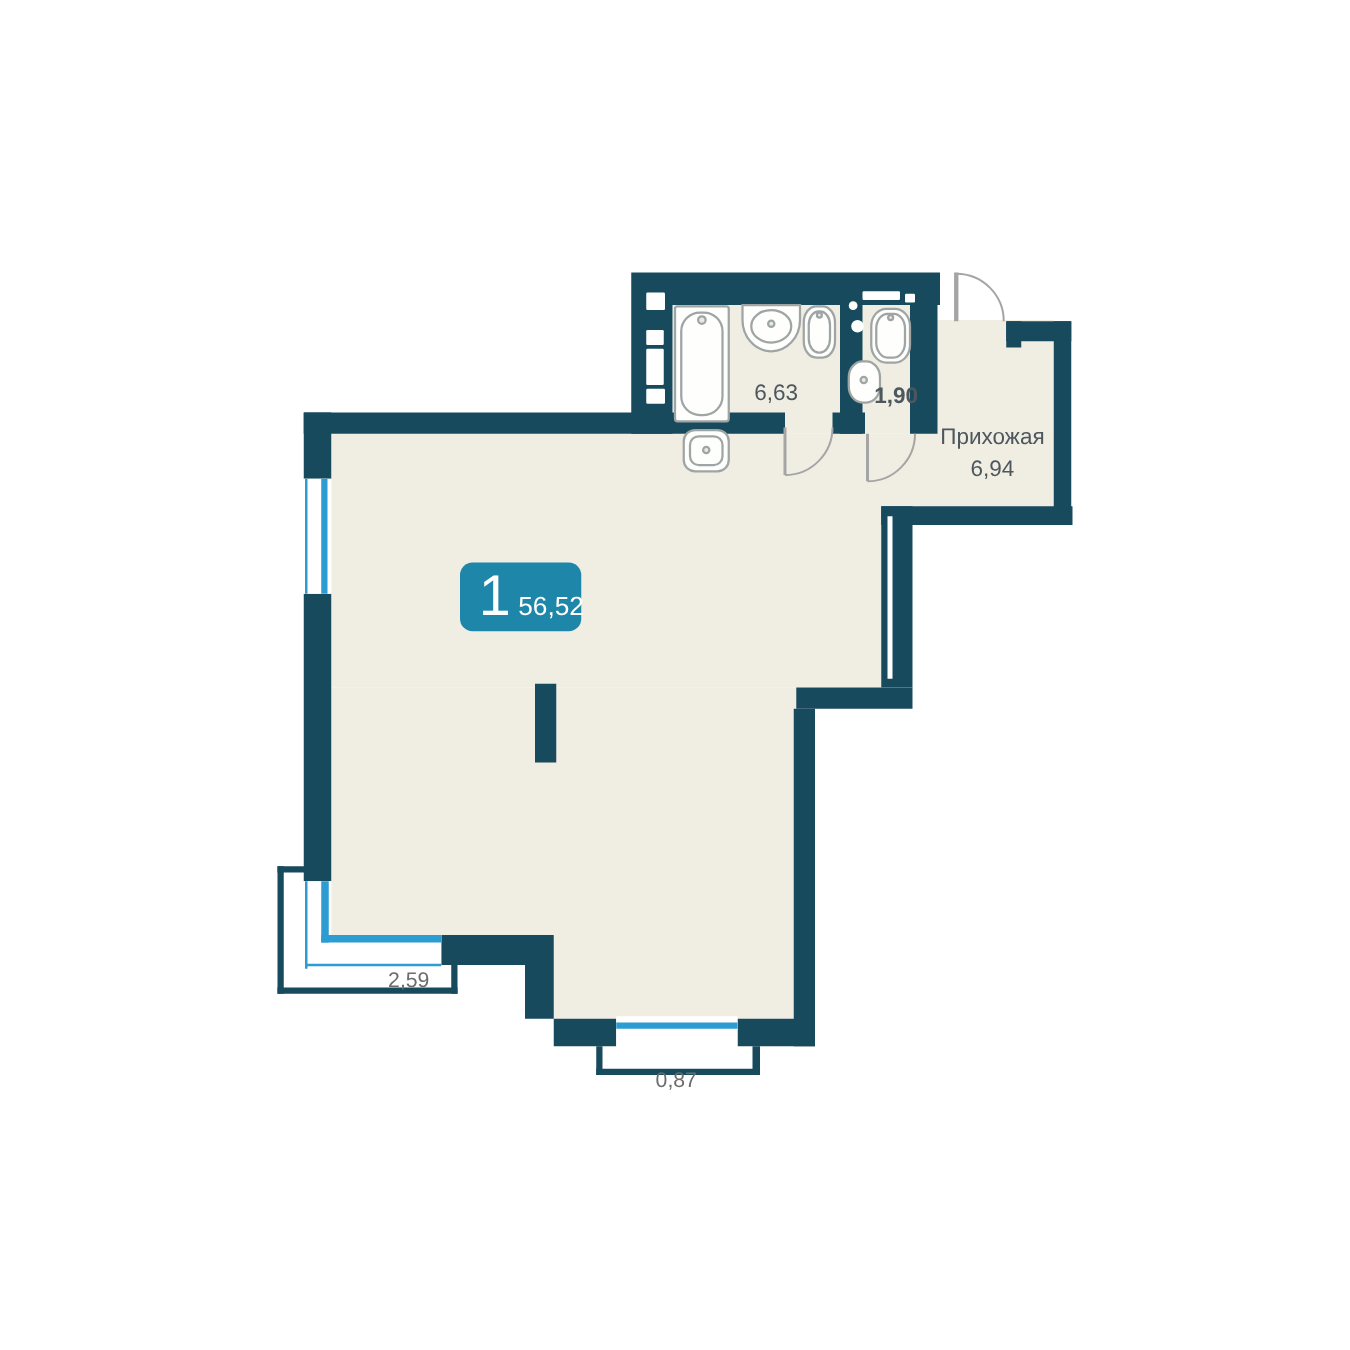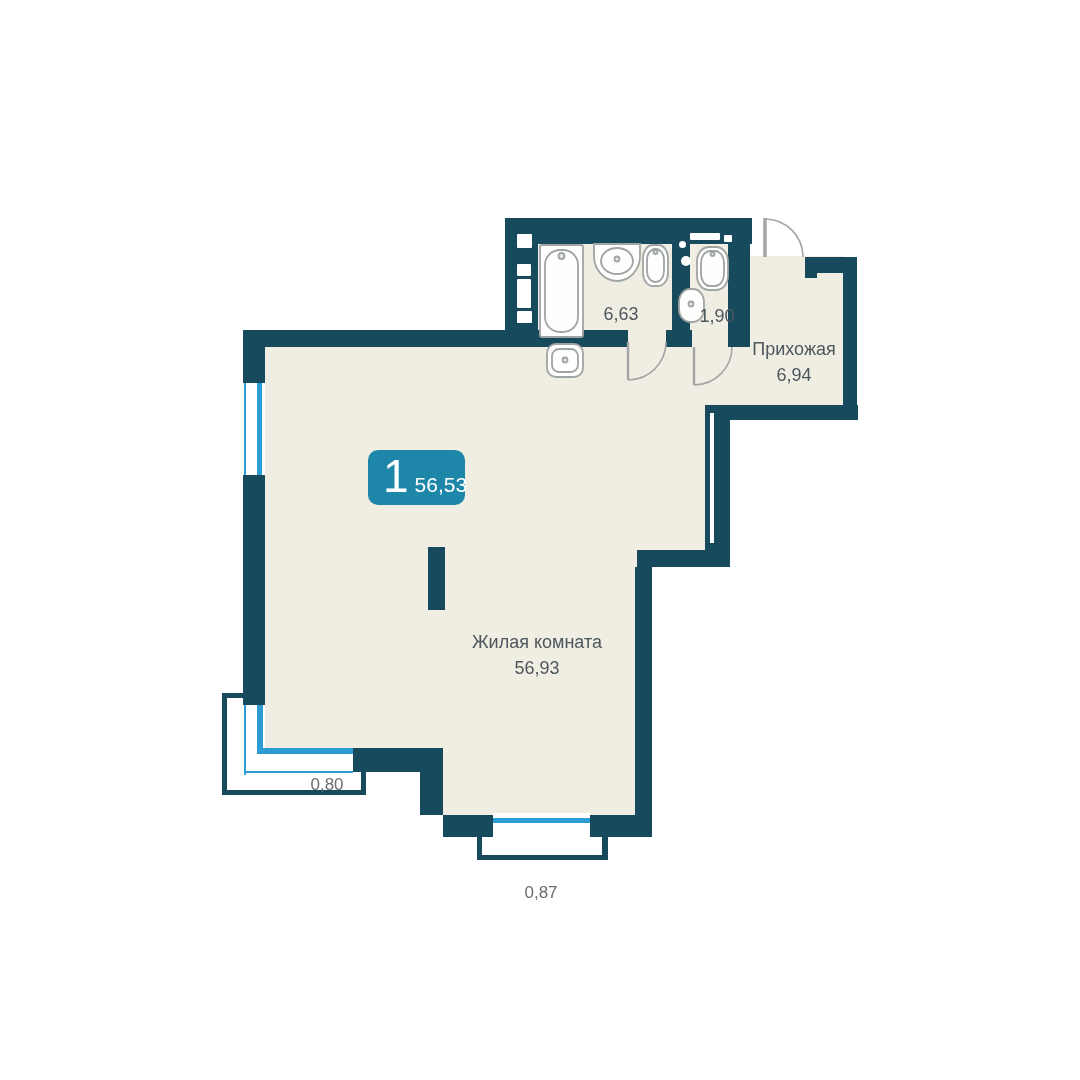--- a/index.html
+++ b/index.html
@@ -133,36 +133,32 @@
         <line x1="694" y1="347" x2="694" y2="385" stroke-width="2.4"></line>
         <path d="M732,347 A38,38 0 0 1 694,385"></path>
       </g>
       <g>
         <line x1="765" y1="218" x2="765" y2="257" stroke-width="3.5"></line>
         <path d="M765,219 A38,38 0 0 1 803,257"></path>
       </g>
     </g>
   </svg>
 
-  <div class="rlabel" style="left:537px;top:655px;">
-    <div>Жилая комната</div>
-    <div>56,93</div>
-  </div>
   <div class="rlabel" style="left:794px;top:362px;">
     <div>Прихожая</div>
     <div>6,94</div>
   </div>
   <div class="rlabel" style="left:621px;top:314px;">
     <div>6,63</div>
   </div>
-  <div class="rlabel" style="left:717px;top:316px;">
+  <div class="rlabel" style="left:717px;top:316px;font-weight:bold;">
     <div>1,90</div>
   </div>
 
-  <div class="dim" style="left:327px;top:784px;">0,80</div>
-  <div class="dim" style="left:541px;top:892px;">0,87</div>
+  <div class="dim" style="left:327px;top:784px;">2,59</div>
+  <div class="dim" style="left:541px;top:864px;">0,87</div>
 
   <div class="badge">
     <span class="n">1</span>
-    <span class="a">56,53</span>
+    <span class="a">56,52</span>
   </div>
 
 </div>
 
 </body></html>

